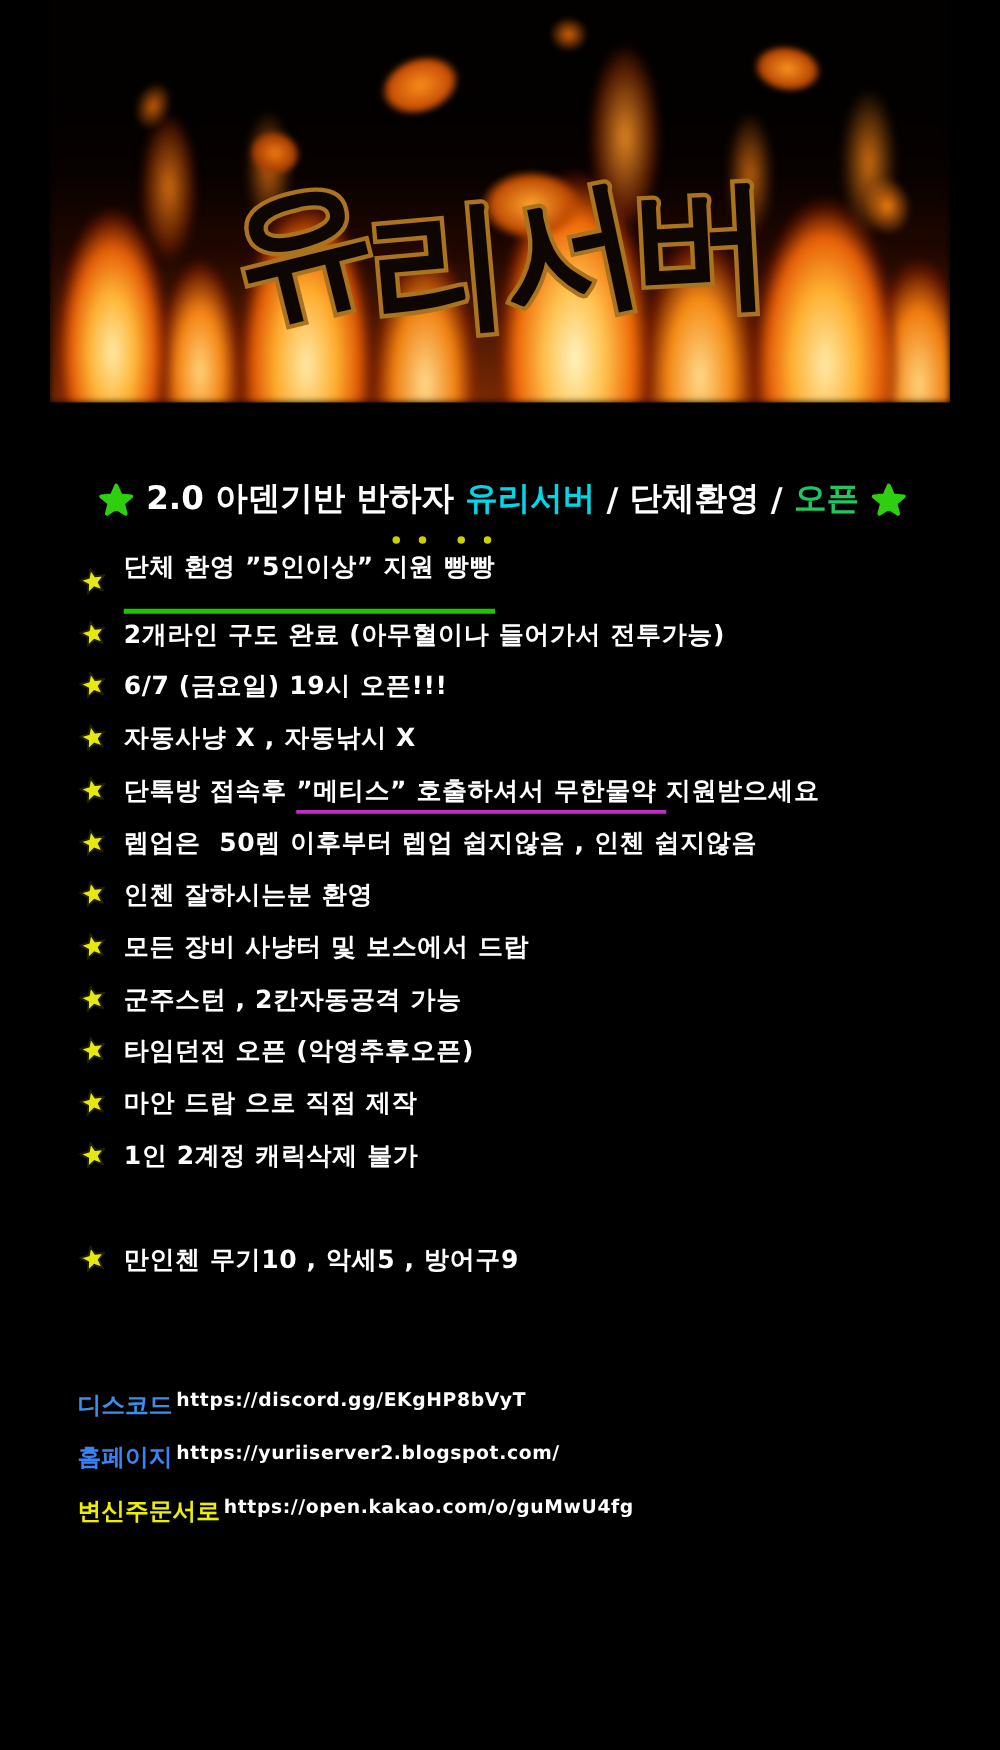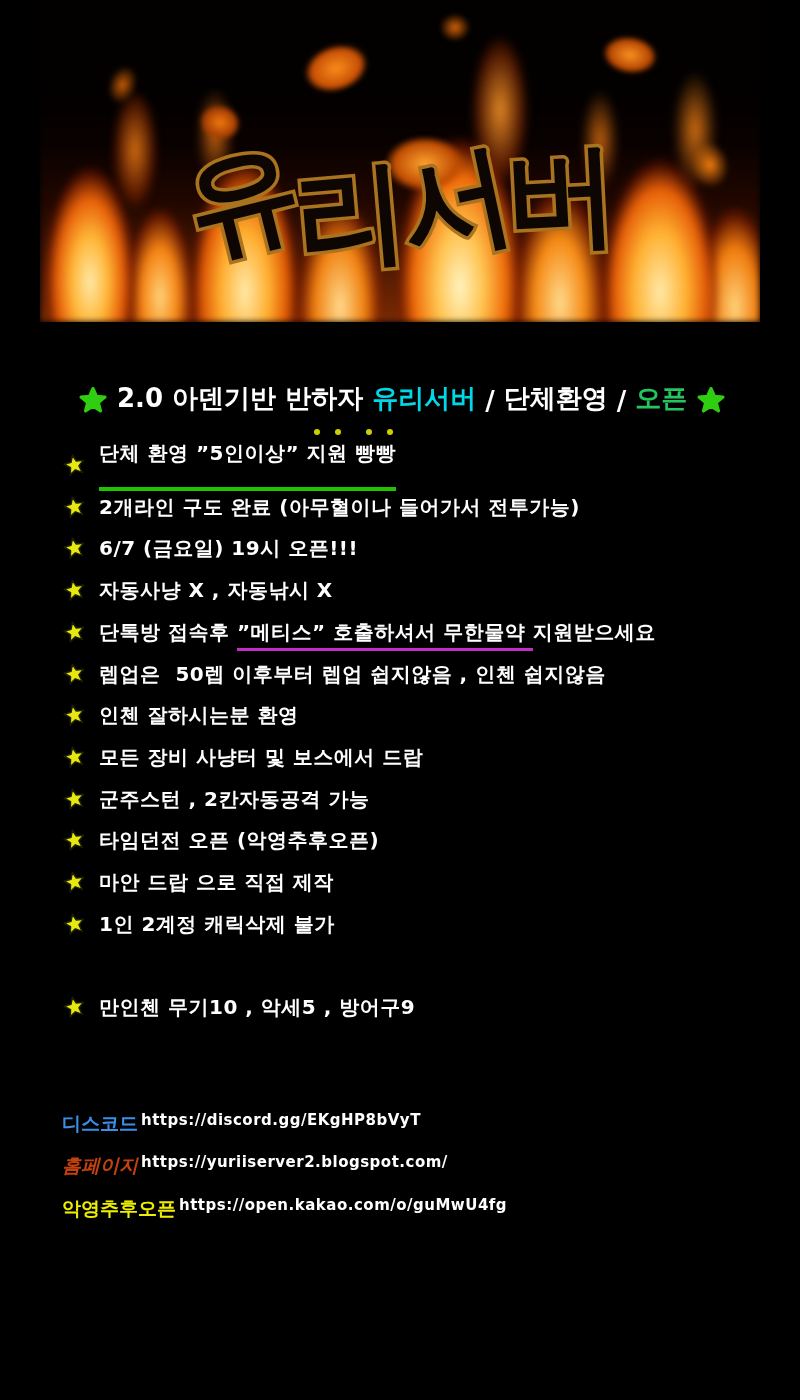--- a/index.html
+++ b/index.html
@@ -64,21 +64,21 @@
   .btext{font-weight:bold;font-size:20px;color:#fff;white-space:pre;letter-spacing:.5px;}
   .u-green{display:inline-block;border-bottom:4px solid #1ec400;padding-bottom:20px;}
   .u-purple{border-bottom:3px solid #c42cc8;padding-bottom:4px;}
   .em-wrap{position:relative;display:inline-block;}
   .em-wrap .dot{position:absolute;top:-11px;width:6px;height:6px;border-radius:50%;background:#cfcf00;}
 
   
   .linkrow{position:absolute;left:62px;height:44px;display:flex;align-items:flex-start;gap:3px;}
   .linklabel{font-weight:bold;font-size:19px;white-space:pre;}
   .lbl-blue{color:#3a8fe8;}
-  .lbl-green{color:#c2410c;font-style:italic;}
+  .lbl-green{color:#3b82f6;}
   .lbl-yellow{color:#eeee00;}
   .linkurl{font-weight:bold;font-size:15px;color:#fff;letter-spacing:.5px;white-space:pre;}
 </style>
 </head>
 <body>
 
 <div class="page">
 
   <div class="banner">
     <div class="flame-band"></div>
@@ -204,17 +204,17 @@
 
   <div class="linkrow" style="top:1111px">
     <span class="linklabel lbl-blue">디스코드</span>
     <span class="linkurl">https://discord.gg/EKgHP8bVyT</span>
   </div>
   <div class="linkrow" style="top:1153px">
     <span class="linklabel lbl-green">홈페이지</span>
     <span class="linkurl">https://yuriiserver2.blogspot.com/</span>
   </div>
   <div class="linkrow" style="top:1196px">
-    <span class="linklabel lbl-yellow">악영추후오픈</span>
+    <span class="linklabel lbl-yellow">변신주문서로</span>
     <span class="linkurl">https://open.kakao.com/o/guMwU4fg</span>
   </div>
 
 </div>
 
 </body></html>

